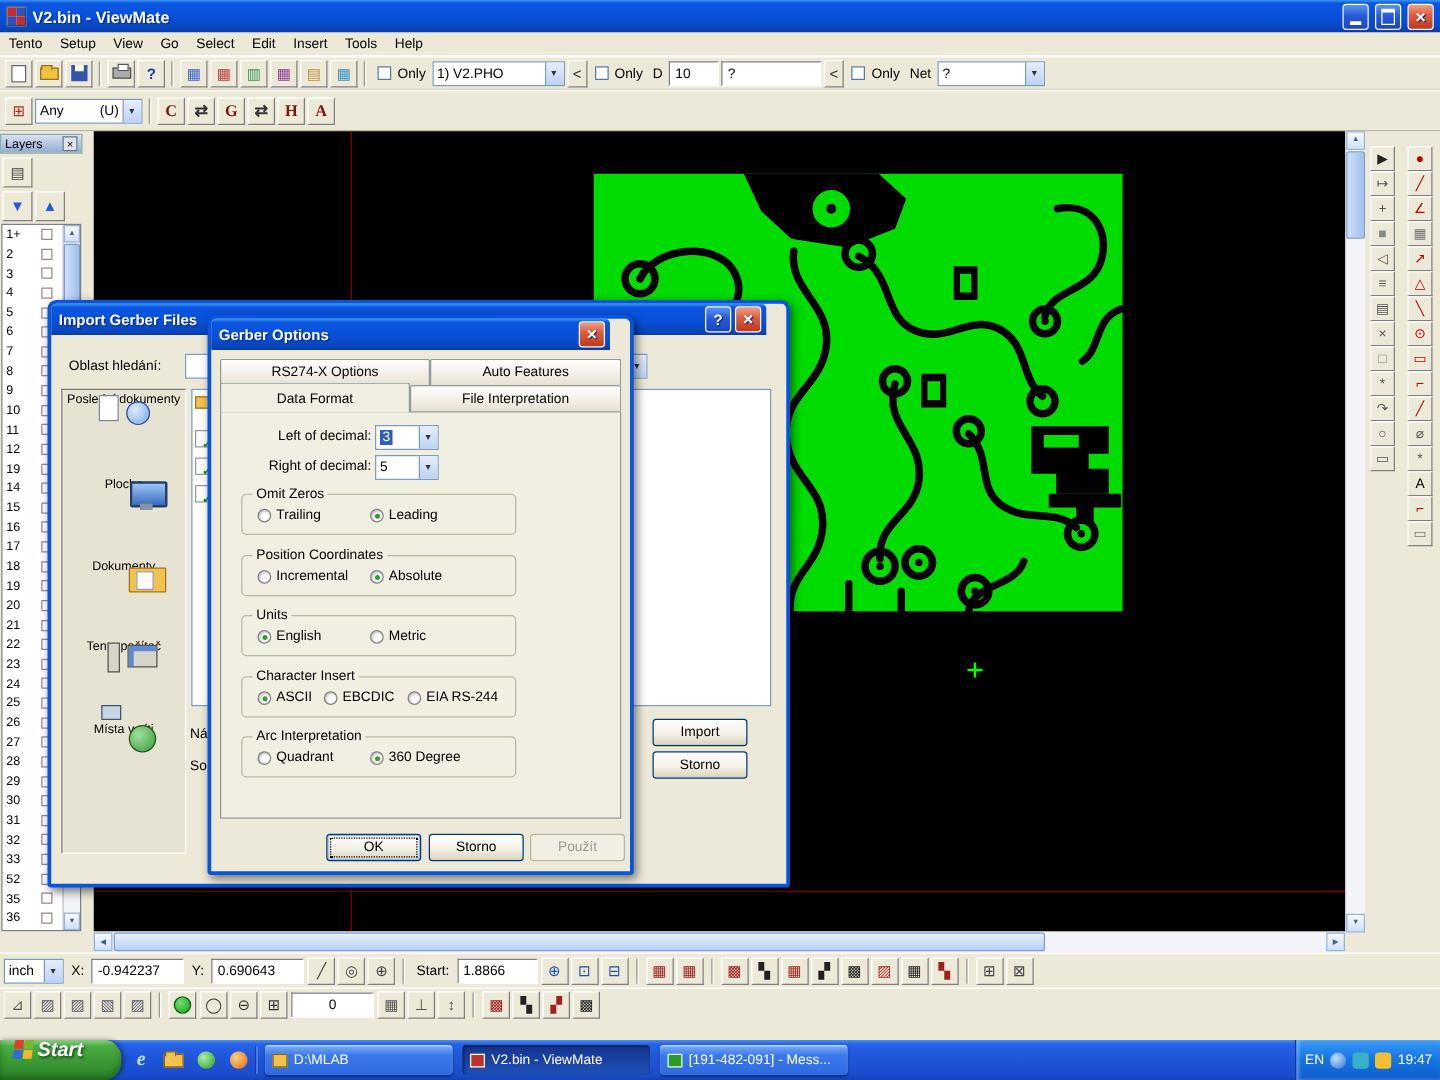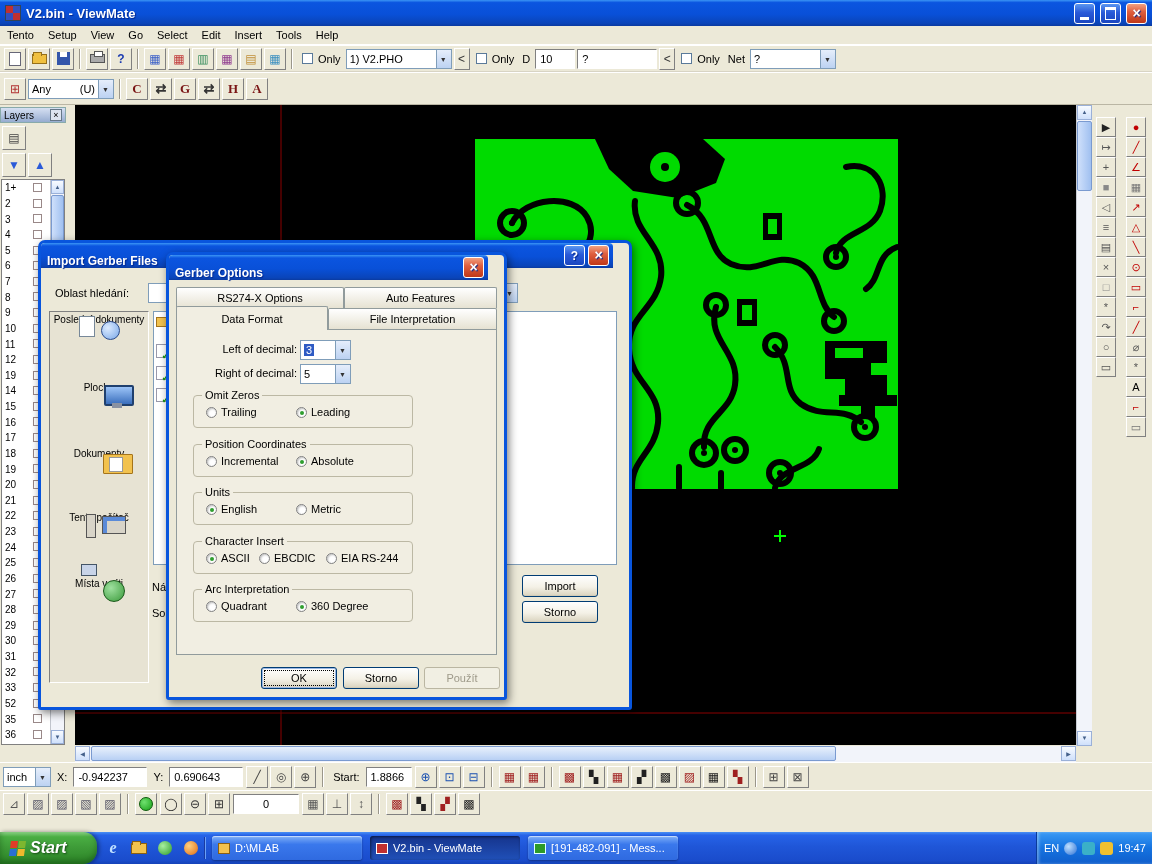--- a/index.html
+++ b/index.html
@@ -35,21 +35,21 @@
   .ib.narrow{width:16px}
   .sep{width:2px;height:20px;border-left:1px solid #9a968a;border-right:1px solid #fff;margin:0 3px;flex:none}
   .strip{display:flex;gap:2px}
   .lab{margin:0 3px;white-space:nowrap}
   .chk{width:11px;height:11px;background:#fff;border:1px solid #5a7a9a;margin-left:4px;flex:none}
   .combo{background:#fff;border:1px solid var(--bd);display:flex;align-items:center;height:20px;font-size:11px}
   .combo .cv{flex:1;padding:0 3px;white-space:nowrap;overflow:hidden}
   .combo .ca{width:15px;align-self:stretch;background:linear-gradient(#e6eefb,#bcd2f2);border-left:1px solid var(--bd);position:relative;flex:none}
   .combo .ca::after{content:"▼";position:absolute;left:3px;top:6px;font-size:7px;color:#333}
   .fld{background:#fff;border:1px solid;border-color:#808080 #fff #fff #808080;height:20px;display:flex;align-items:center;padding:0 4px}
-  .w40{width:40px}.w46{width:46px}.w48{width:48px}.w66{width:66px}.w74{width:74px}.w80{width:80px}.w86{width:86px}.w106{width:106px}
+  .w40{width:40px}.w46{width:64px}.w48{width:48px}.w66{width:66px}.w74{width:74px}.w80{width:80px}.w86{width:86px}.w106{width:106px}
   .ic-new{width:12px;height:14px;background:#fff;border:1px solid #667}
   .ic-open{width:15px;height:10px;background:#f0c040;border:1px solid #96701a;position:relative}
   .ic-open::before{content:"";position:absolute;left:0;top:-3px;width:7px;height:3px;background:#f0c040;border:1px solid #96701a;border-bottom:none}
   .ic-save{width:13px;height:13px;background:#3355aa;position:relative}
   .ic-save::before{content:"";position:absolute;left:3px;top:0;width:7px;height:5px;background:#fff}
   .ic-print{width:15px;height:9px;background:#aaa;border:1px solid #555;position:relative}
   .ic-print::before{content:"";position:absolute;left:3px;top:-4px;width:7px;height:4px;background:#fff;border:1px solid #555}
   .ic-help{color:#1a3ab0;font-weight:bold}
   .serifbtn{font-family:"Liberation Serif",serif;font-weight:bold;font-size:13px}
 
@@ -91,21 +91,21 @@
 
   
   .sbar1{position:absolute;left:0;top:762px;width:1152px;height:28px;background:var(--bg);display:flex;align-items:center;gap:3px;padding:0 3px;border-top:1px solid #fff}
   .tb3{position:absolute;left:0;top:790px;width:1152px;height:26px;background:var(--bg);display:flex;align-items:center;gap:3px;padding:0 3px;border-top:1px solid #fff}
   .dotlight{width:14px;height:14px;border-radius:50%;background:radial-gradient(circle at 35% 35%,#6fe06f,#17a017);border:1px solid #0a5a0a}
 
   
   .dlg{position:absolute;background:var(--bg);border:3px solid #0855DD;border-radius:7px 7px 3px 3px;box-shadow:2px 3px 8px rgba(0,0,0,.5)}
   .dtitle{position:absolute;left:0;top:0;right:16px;height:25px;
     background:linear-gradient(180deg,#3b95f5 0%,#0b55e0 12%,#0950d8 55%,#0a44b8 92%,#0a3aa0 100%);
-    border-radius:4px 4px 0 0;display:flex;align-items:flex-end;color:#fff;font-weight:bold;font-size:12px;padding:0 6px;text-shadow:1px 1px 1px #00278f}
+    border-radius:4px 4px 0 0;display:flex;align-items:center;color:#fff;font-weight:bold;font-size:12px;padding:0 6px;text-shadow:1px 1px 1px #00278f}
   .dtitle .wb{position:absolute;top:2px}
   .import{left:38px;top:240px;width:594px;height:470px;z-index:5}
   .gerber{left:166px;top:252px;width:341px;height:448px;z-index:10}
   .abs{position:absolute}
 
   .places{position:absolute;left:8px;top:68px;width:100px;height:372px;background:#e7e3d3;border:1px solid;border-color:#808080 #fff #fff #808080}
   .place{position:absolute;left:2px;width:94px;text-align:center}
   .place .plab{font-size:10px;line-height:11px}
   .pi{position:relative;width:36px;height:30px;margin:0 auto 2px}
   .pi-recent::before{content:"";position:absolute;right:4px;top:2px;width:14px;height:19px;background:#fff;border:1px solid #789}
@@ -136,21 +136,21 @@
     background:linear-gradient(#fefefe,#f4f1e6 55%,#dcd6c2 95%,#c8c2ac);display:flex;align-items:center;justify-content:center;font-size:11px}
   .xpbtn.default{box-shadow:inset 0 0 0 1px #9cb8e4;outline:1px dotted #000;outline-offset:-4px}
   .xpbtn.disabled{color:#9e9a8a;border-color:#bab6a2;background:#f1efe3}
 
   
   .taskbar{position:absolute;left:0;top:832px;width:1152px;height:32px;z-index:30;
     background:linear-gradient(180deg,#4a90f4 0%,#2663e8 10%,#1f56d8 45%,#1a4ccc 88%,#1443b8 100%)}
   .startbtn{position:absolute;left:0;top:0;width:97px;height:32px;border-radius:0 14px 14px 0;
     background:linear-gradient(180deg,#8ed687 0%,#4aae43 15%,#3d9a37 50%,#2c8527 100%);
     box-shadow:inset 0 -3px 6px rgba(0,40,0,.35),2px 0 4px rgba(0,0,0,.4);
-    display:flex;align-items:center;gap:5px;padding:0 10px;color:#fff;font-weight:bold;font-style:italic;font-size:16px;text-shadow:1px 1px 2px #174a15}
+    display:flex;gap:5px;padding:0 10px;color:#fff;font-weight:bold;font-style:italic;font-size:16px;text-shadow:1px 1px 2px #174a15}
   .winlogo{display:grid;grid-template-columns:7px 7px;grid-template-rows:7px 7px;gap:1px;transform:skewX(-8deg)}
   .winlogo i:nth-child(1){background:#e03c28}.winlogo i:nth-child(2){background:#7db72f}
   .winlogo i:nth-child(3){background:#2a6fd4}.winlogo i:nth-child(4){background:#f0b82d}
   .ql{position:absolute;top:7px;width:18px;height:18px;display:flex;align-items:center;justify-content:center}
   .ql-e{color:#bfe0ff;font-family:"Liberation Serif",serif;font-weight:bold;font-style:italic;font-size:16px}
   .ql-folder{width:16px;height:11px;background:#f2c24e;border:1px solid #8a5f12;position:relative}
   .ql-folder::before{content:"";position:absolute;left:0;top:-3px;width:7px;height:3px;background:#f2c24e;border:1px solid #8a5f12;border-bottom:none}
   .ql-green{width:14px;height:14px;border-radius:50%;background:radial-gradient(circle at 35% 35%,#a8f0a0,#2c9a28)}
   .ql-orange{width:14px;height:14px;border-radius:50%;background:radial-gradient(circle at 35% 35%,#ffd080,#e06a10)}
   .qdiv{position:absolute;top:5px;width:2px;height:22px;border-left:1px solid #1a3aa0;border-right:1px solid #6aa0f8}

